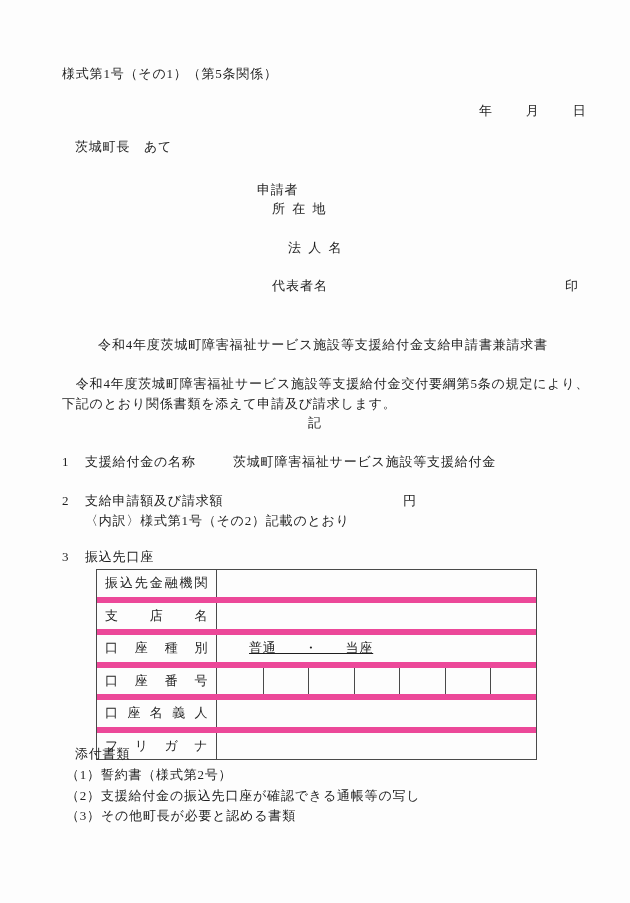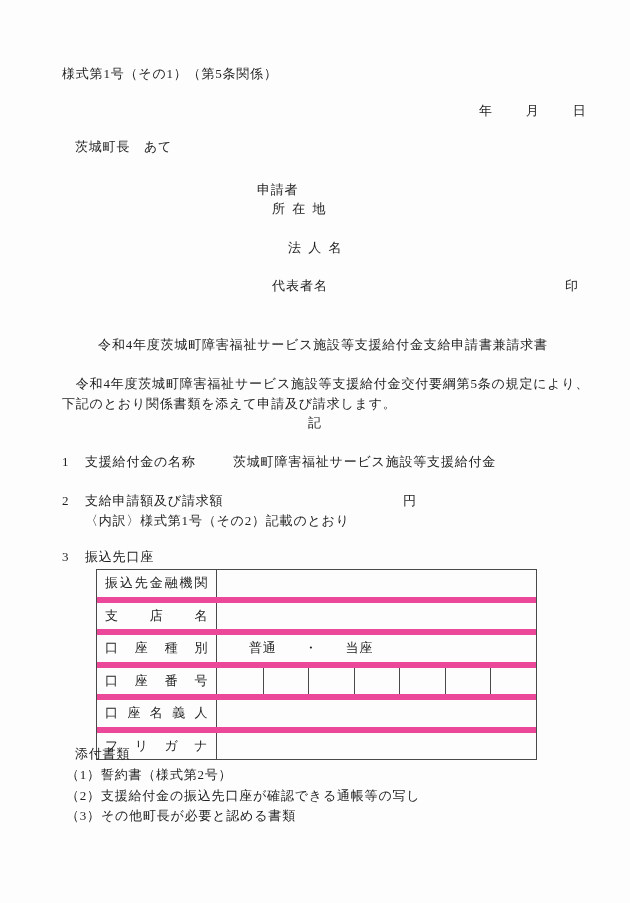--- a/index.html
+++ b/index.html
@@ -22,21 +22,21 @@
   }
   .trow{display:grid;grid-template-columns:120px 1fr;height:26.5px;}
   .trow + .trow{border-top:6px solid #ec4899;}
   .tlabel{
     border-right:1px solid #4a4a4a;
     padding:0 8px;box-sizing:border-box;
     text-align:justify;text-align-last:justify;
     line-height:26.5px;overflow:hidden;letter-spacing:0.5px;
   }
   .tvalue{line-height:26.5px;box-sizing:border-box;}
-  .tvalue.type{padding-left:32px;letter-spacing:0.8px;}
+  .tvalue.type{padding-left:32px;letter-spacing:0.8px;text-decoration:underline;}
   .num-row{display:grid;grid-template-columns:repeat(7,1fr);height:100%;}
   .num-row > .num-box + .num-box{border-left:1px solid #4a4a4a;}
 </style>
 </head>
 <body>
 
 <div class="page">
 
   <div class="abs" style="left:62px;top:66px;">様式第1号（その1）（第5条関係）</div>
 

